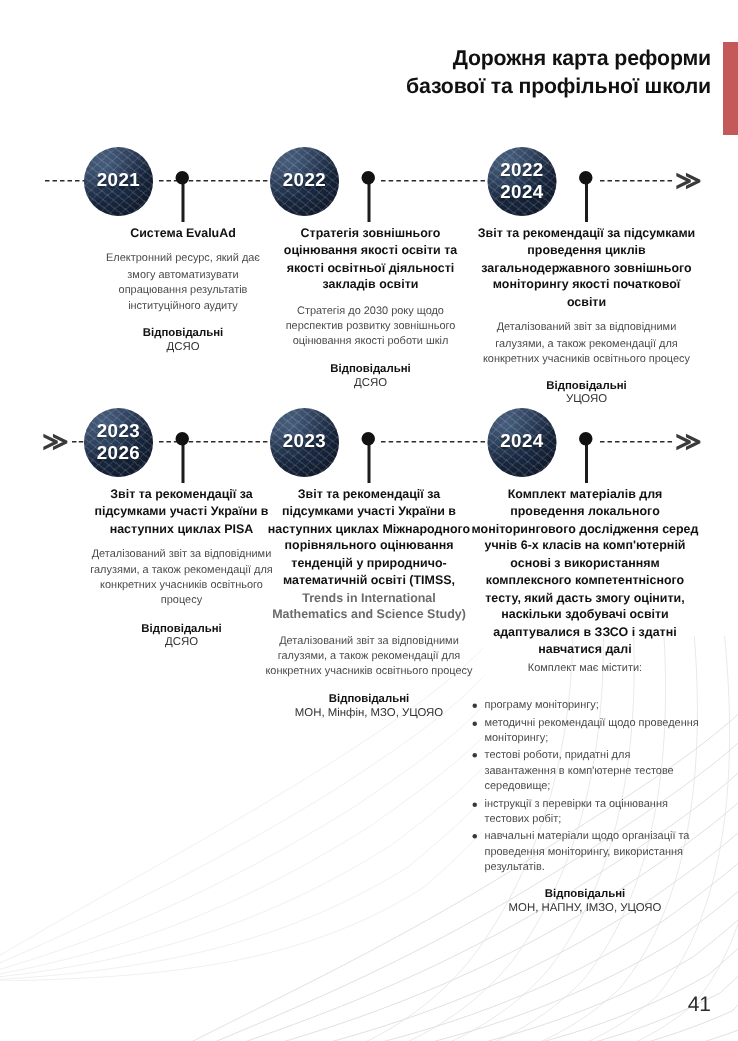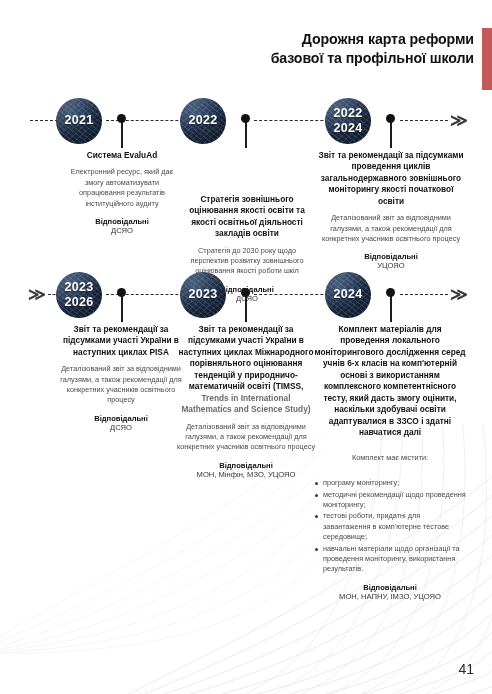--- a/index.html
+++ b/index.html
@@ -68,21 +68,21 @@
   .body { font-size: 7.3px; line-height: 1.42; color: #4a4a4a; margin-top: 6px; }
   .resp-l { font-size: 7.6px; font-weight: bold; color: #111; margin-top: 8px; }
   .resp-v { font-size: 7.6px; color: #333; }
   .sub-en { color: #6a6a6a; }
 
   ul.bul { margin: 16px 0 0 0; padding: 0; list-style: none; text-align: left; }
   ul.bul li { position: relative; padding-left: 9px; font-size: 7.3px;
               line-height: 1.42; color: #4a4a4a; margin-bottom: 1px; }
   ul.bul li::before { content: ""; position: absolute; left: 1px; top: 4px;
               width: 3px; height: 3px; border-radius: 50%; background: #3a3a3a; }
-  .bul-intro { font-size: 7.3px; color: #4a4a4a; margin-top: 15px; }
+  .bul-intro { font-size: 7.3px; color: #4a4a4a; margin-top: 2px; }
 
   .pageno { position: absolute; right: 18px; bottom: 17px; font-size: 14px; color: #2b2b2b; }
 </style>
 </head>
 <body>
 
 <div class="page">
 
   <svg class="bg-mesh" viewBox="0 0 430 300" preserveAspectRatio="none">
     <g fill="none" stroke="#b9bcc4" stroke-width="0.55">
@@ -160,21 +160,21 @@
     <div class="stemdot" style="left:386px;"></div>
   </div>
 
   <div class="col" style="left:62px;top:150px;width:120px;">
     <div class="hdr">Система EvaluAd</div>
     <div class="body">Електронний ресурс, який дає змогу автоматизувати опрацювання результатів інституційного аудиту</div>
     <div class="resp-l">Відповідальні</div>
     <div class="resp-v">ДСЯО</div>
   </div>
 
-  <div class="col" style="left:178px;top:150px;width:138px;margin-top:44px;">
+  <div class="col" style="left:178px;top:150px;width:138px;">
     <div class="hdr">Стратегія зовнішнього оцінювання якості освіти та якості освітньої діяльності закладів освіти</div>
     <div class="body">Стратегія до 2030 року щодо перспектив розвитку зовнішнього оцінювання якості роботи шкіл</div>
     <div class="resp-l">Відповідальні</div>
     <div class="resp-v">ДСЯО</div>
   </div>
 
   <div class="col" style="left:316px;top:150px;width:150px;">
     <div class="hdr">Звіт та рекомендації за підсумками проведення циклів загальнодержавного зовнішнього моніторингу якості початкової освіти</div>
     <div class="body">Деталізований звіт за відповідними галузями, а також рекомендації для конкретних учасників освітнього процесу</div>
     <div class="resp-l">Відповідальні</div>
@@ -225,20 +225,21 @@
     <div class="resp-v">МОН, Мінфін, МЗО, УЦОЯО</div>
   </div>
 
   <div class="col" style="left:314px;top:324px;width:152px;">
     <div class="hdr">Комплект матеріалів для проведення локального моніторингового дослідження серед учнів 6-х класів на комп'ютерній основі з використанням комплексного компетентнісного тесту, який дасть змогу оцінити, наскільки здобувачі освіти адаптувалися в ЗЗСО і здатні навчатися далі</div>
     <div class="bul-intro">Комплект має містити:</div>
     <ul class="bul">
       <li>програму моніторингу;</li>
       <li>методичні рекомендації щодо проведення моніторингу;</li>
       <li>тестові роботи, придатні для завантаження в комп'ютерне тестове середовище;</li>
+      <li>інструкції з перевірки та оцінювання тестових робіт;</li>
       <li>навчальні матеріали щодо організації та проведення моніторингу, використання результатів.</li>
     </ul>
     <div class="resp-l">Відповідальні</div>
     <div class="resp-v">МОН, НАПНУ, ІМЗО, УЦОЯО</div>
   </div>
 
   <div class="pageno">41</div>
 </div>
 
 </body></html>

